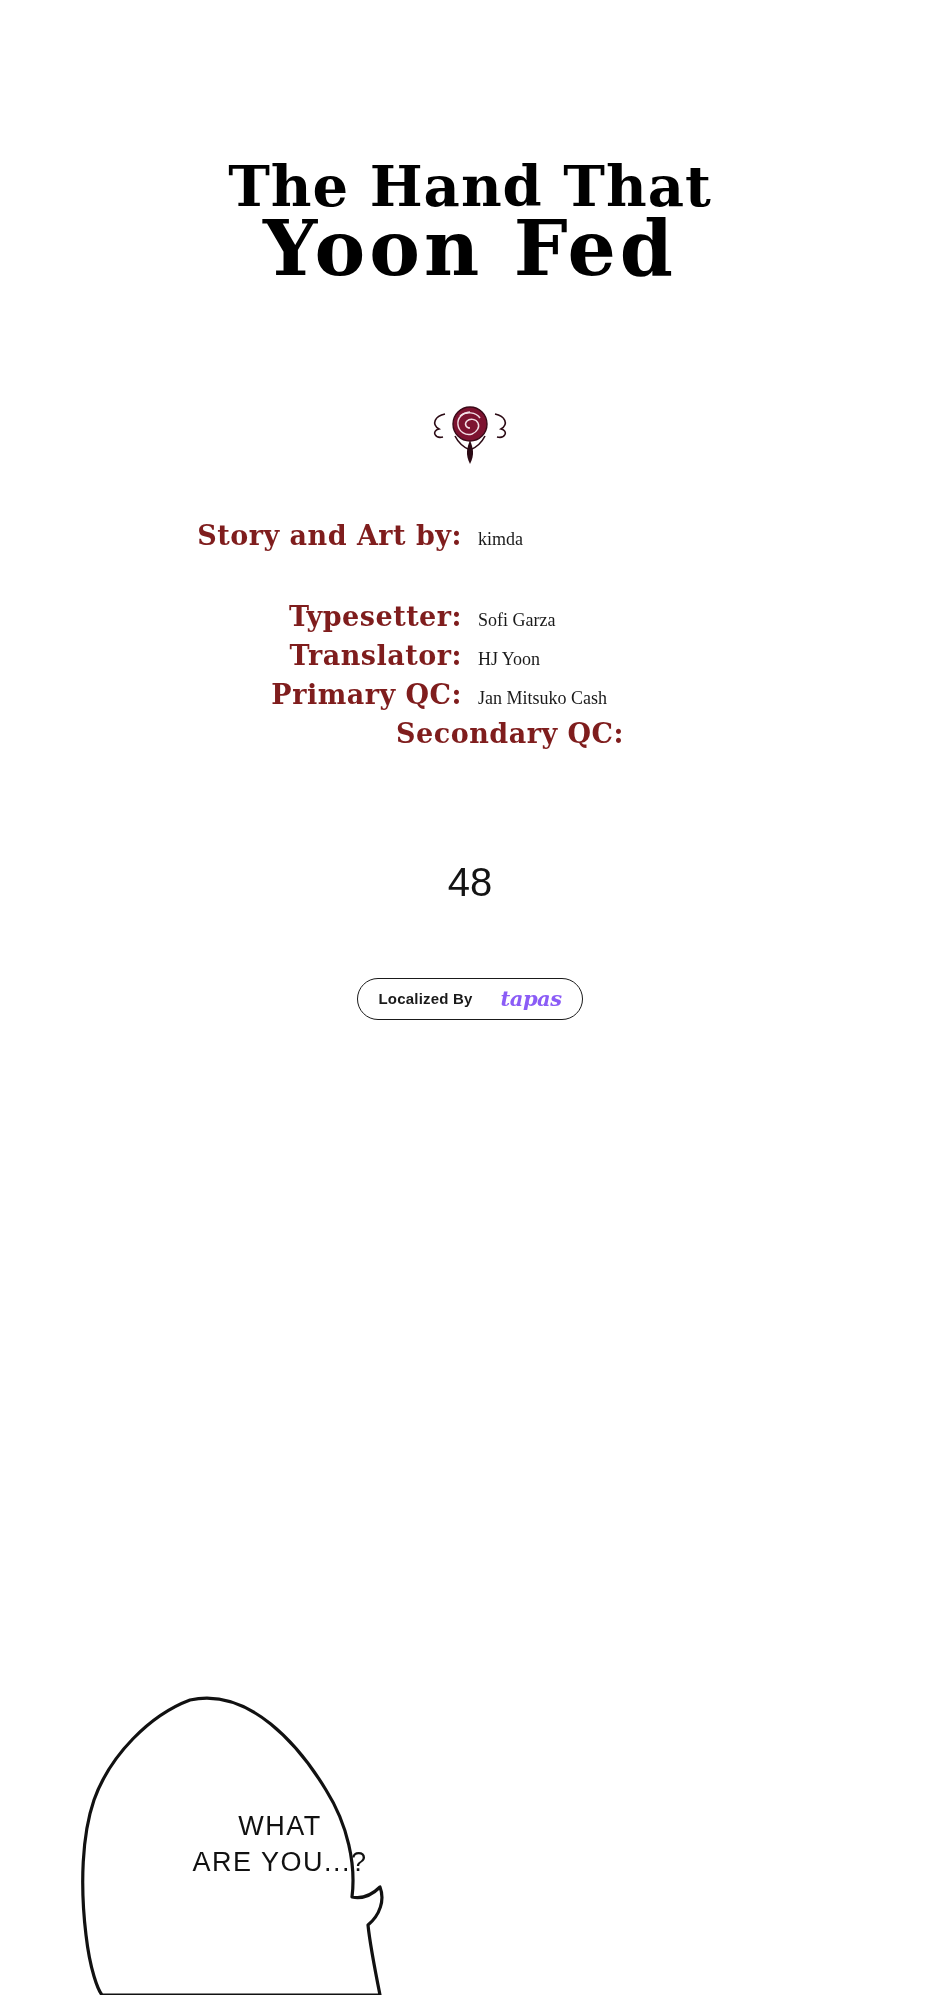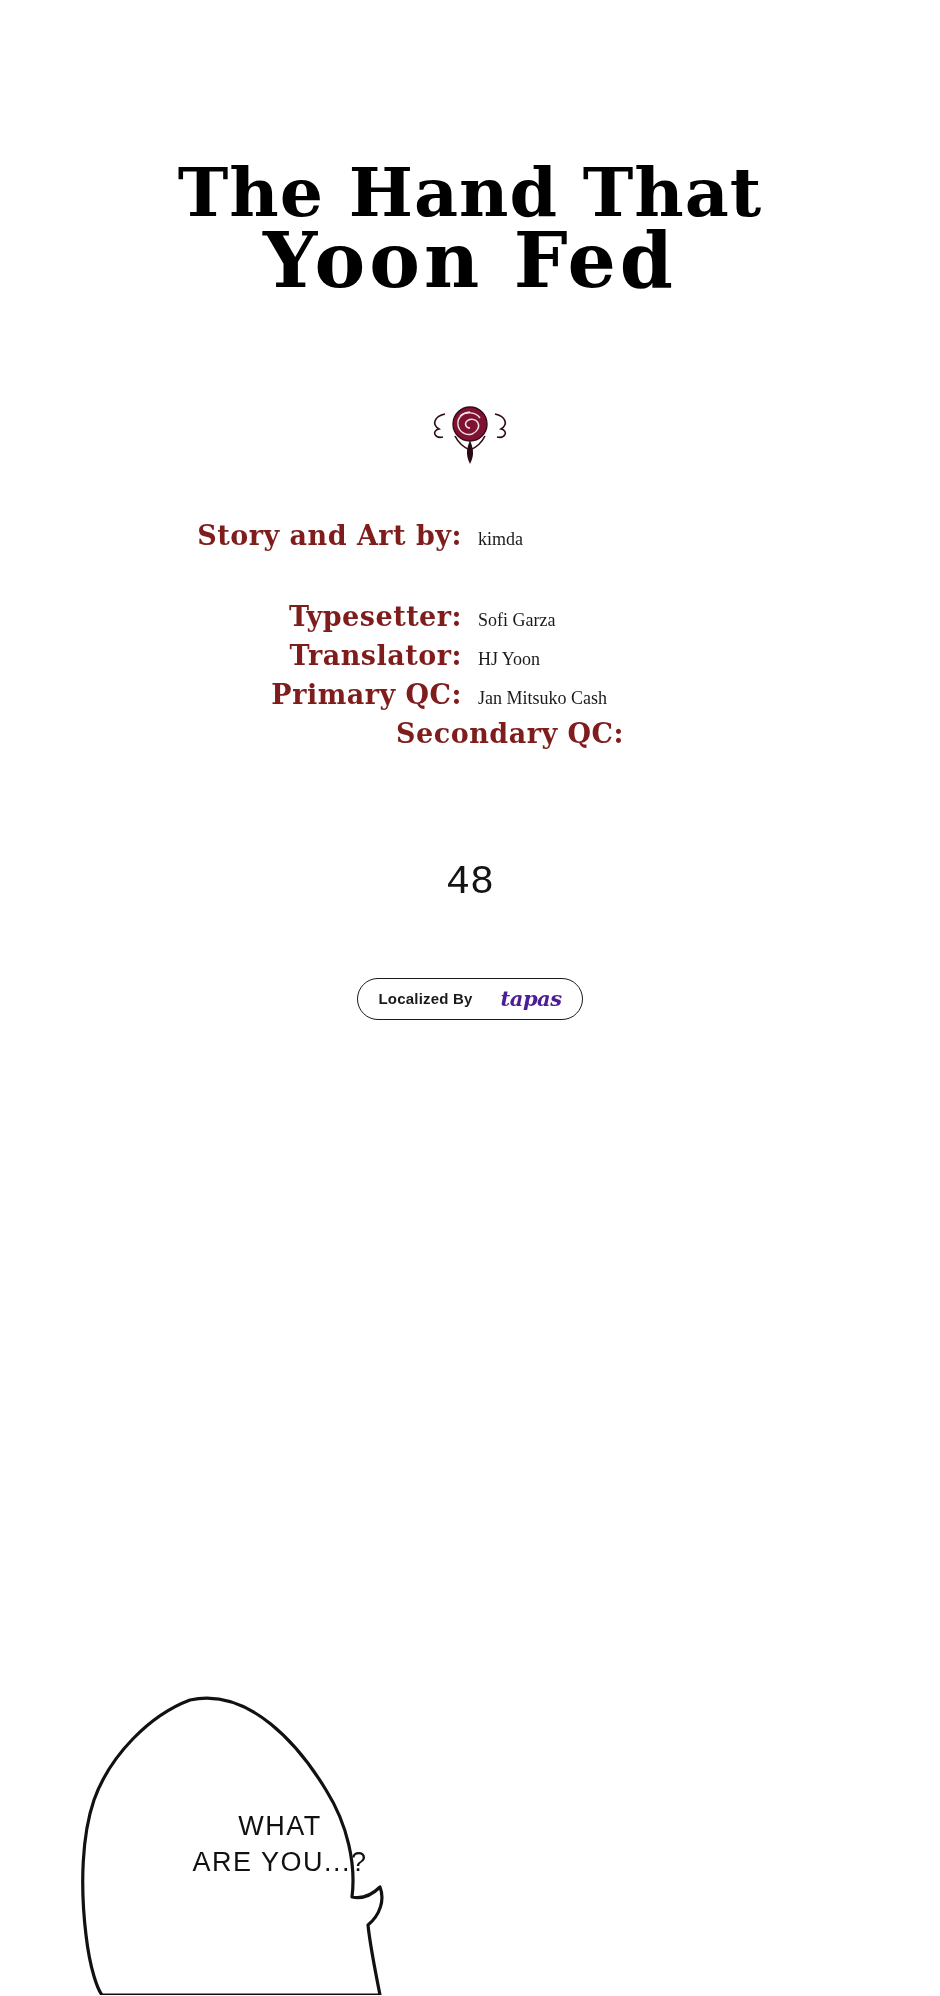--- a/index.html
+++ b/index.html
@@ -32,21 +32,21 @@
   }
   .title-line {
     font-family: "DejaVu Serif", serif;
     font-weight: bold;
     font-style: normal;
     color: #000000;
     letter-spacing: 1px;
     line-height: 0.95;
   }
   .title-line.one {
-    font-size: 68px;
+    font-size: 56px;
   }
   .title-line.two {
     font-size: 76px;
     letter-spacing: 4px;
   }
 
   
   .ornament {
     position: absolute;
     top: 398px;
@@ -89,21 +89,21 @@
     padding-left: 4px;
   }
 
   
   .episode {
     position: absolute;
     top: 860px;
     left: 0;
     width: 940px;
     text-align: center;
-    font-family: Liberation Mono, monospace;
+    font-family: Liberation Sans, sans-serif;
     font-size: 40px;
     color: #141414;
   }
 
   
   .badge-wrap {
     position: absolute;
     top: 978px;
     left: 0;
     width: 940px;
@@ -123,21 +123,21 @@
     font-size: 15px;
     font-weight: 600;
     color: #1a1a1a;
     letter-spacing: 0.2px;
   }
   .badge-brand {
     font-family: "DejaVu Serif", serif;
     font-style: italic;
     font-weight: bold;
     font-size: 21px;
-    color: #4c1d95;
+    color: #8b5cf6;
     letter-spacing: -0.5px;
     margin-left: 28px;
   }
 
   
   .panel {
     position: absolute;
     left: 0;
     top: 1660px;
     width: 776px;

